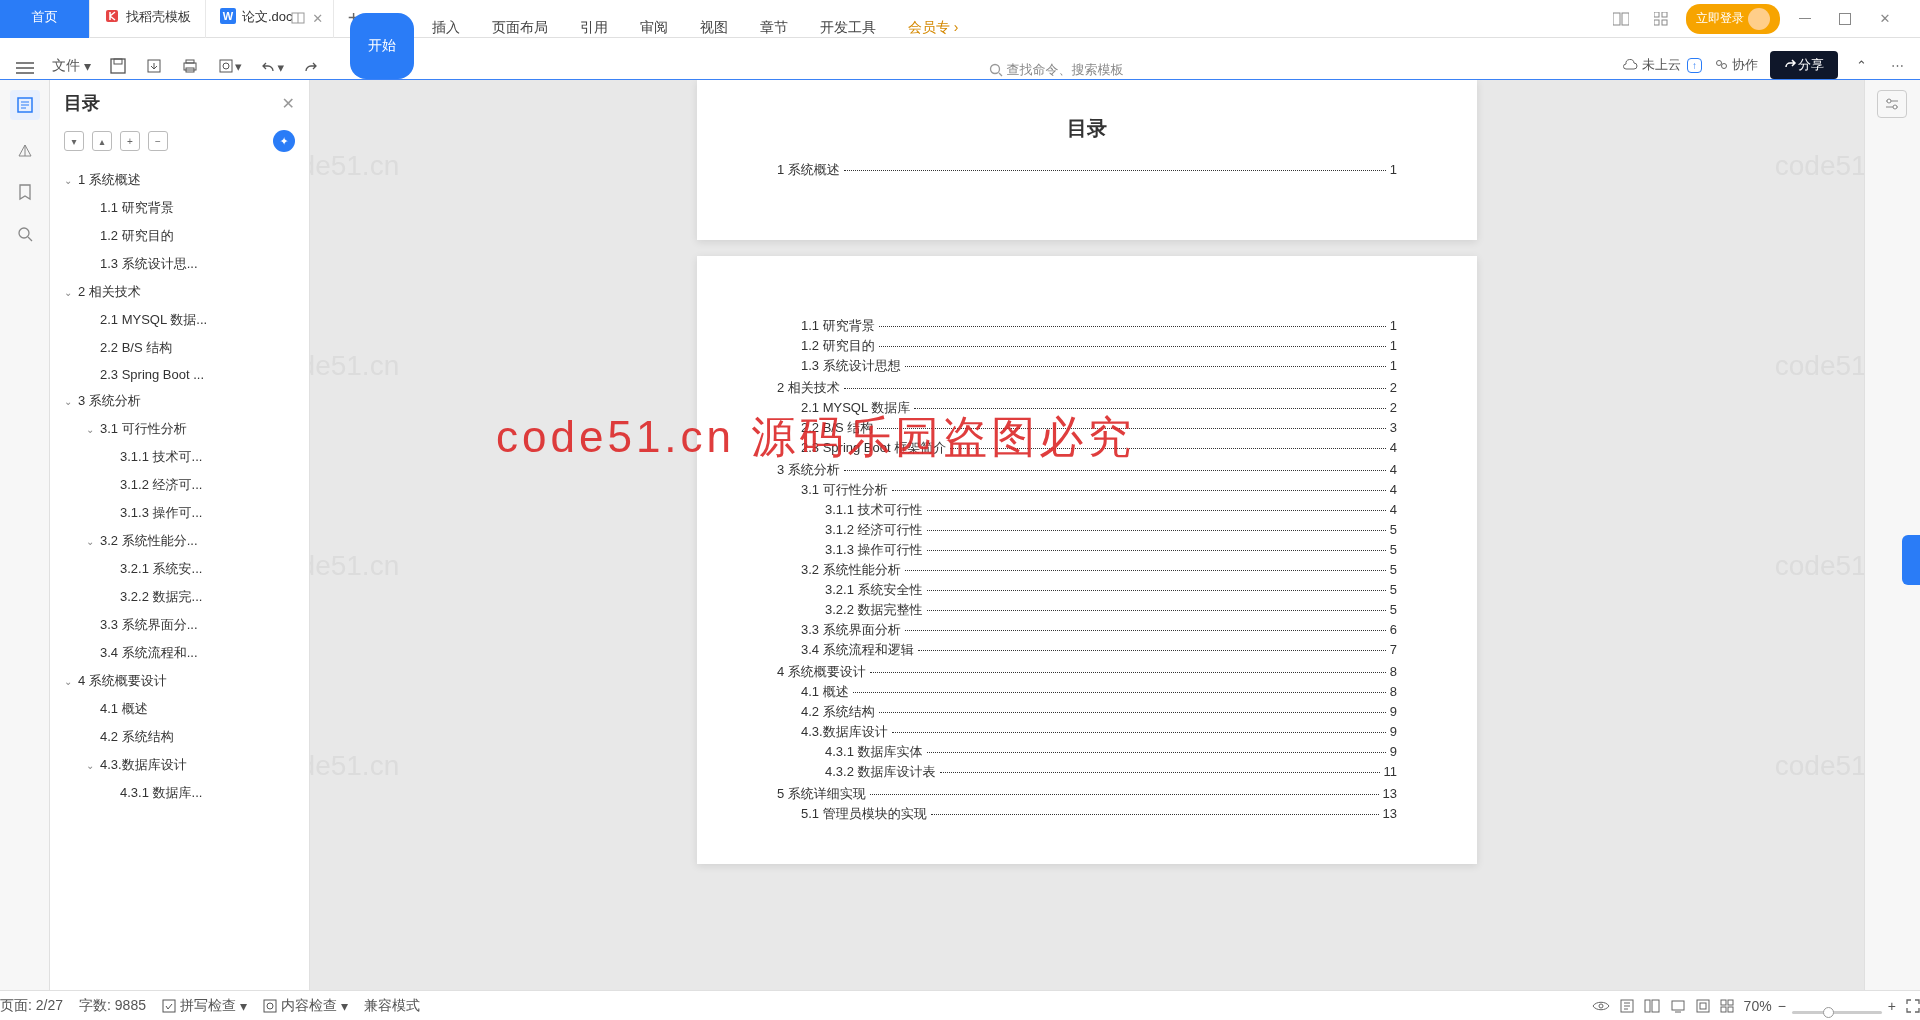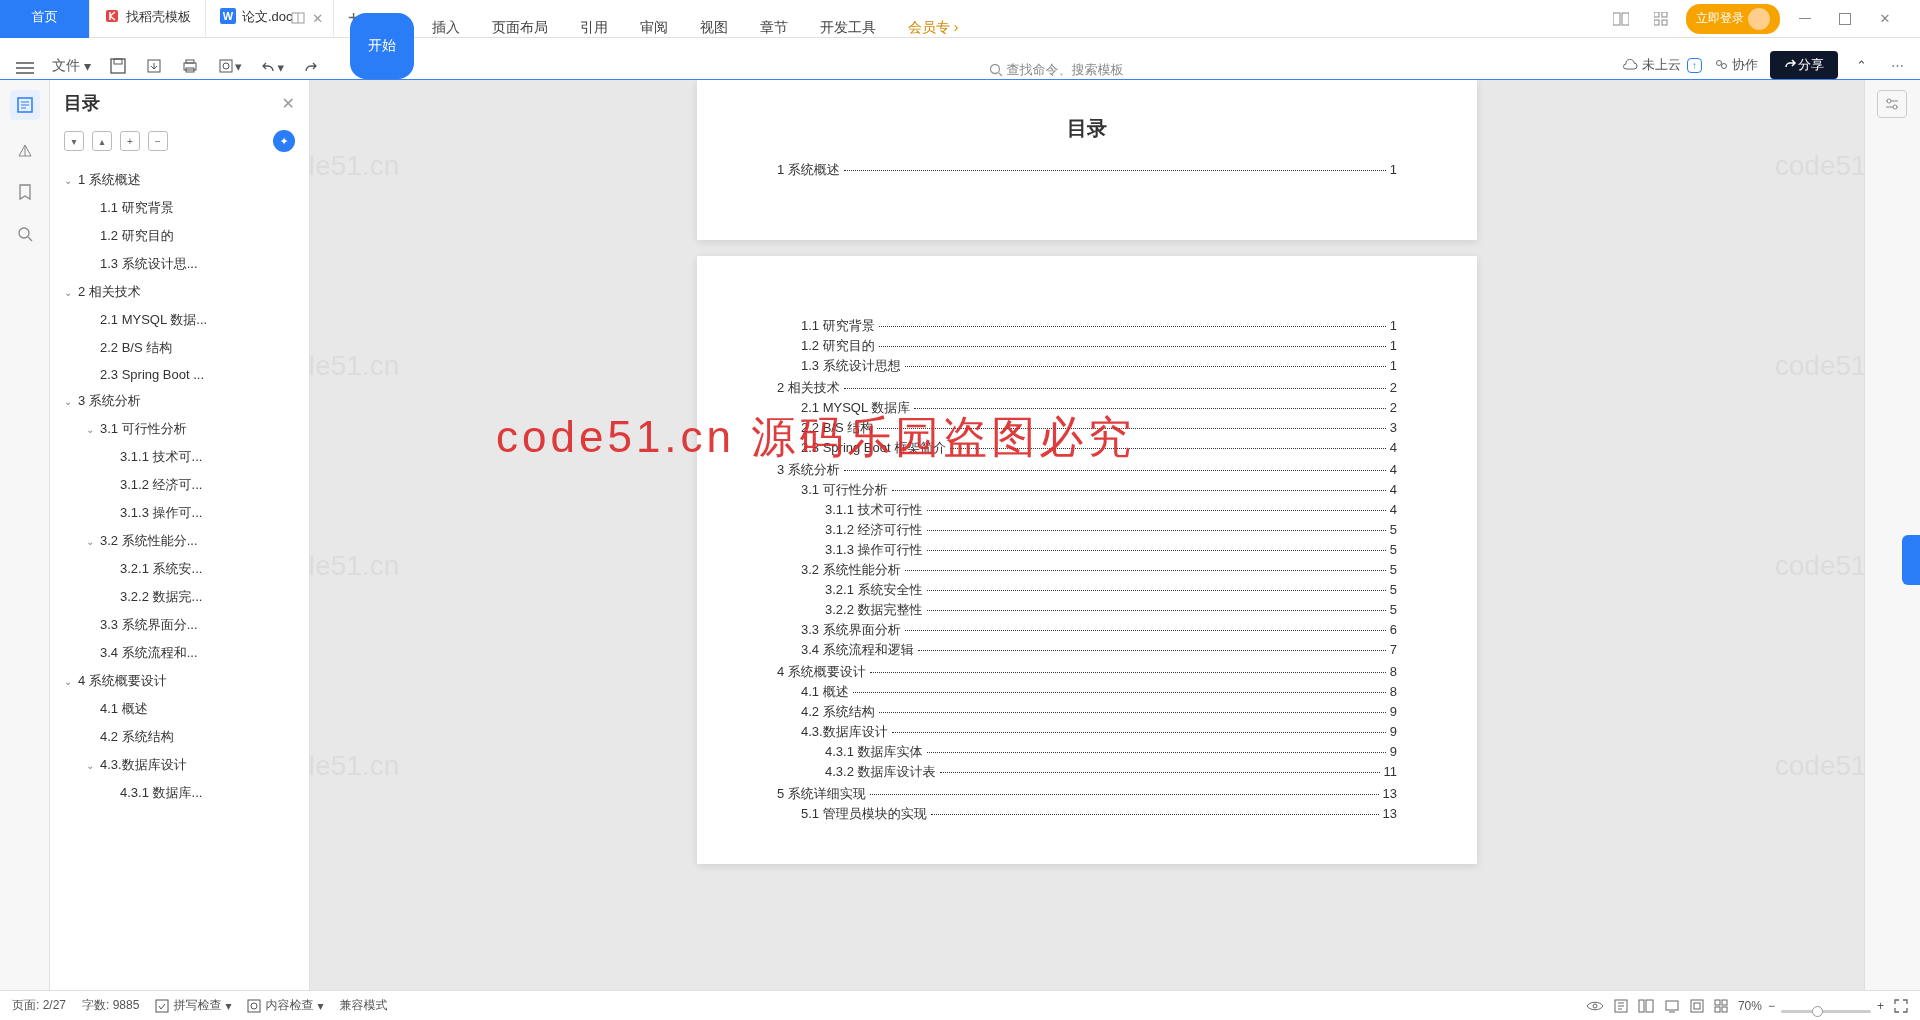--- a/index.html
+++ b/index.html
@@ -62,21 +62,21 @@
 .tocline.l2{padding-left:24px}
 .tocline.l3{padding-left:48px}
 
 .watermark{position:absolute;font-size:44px;color:rgba(220,40,40,.9);font-weight:400;letter-spacing:4px;pointer-events:none;z-index:5;white-space:nowrap}
 .wm-bg{position:absolute;color:rgba(100,100,100,.09);font-size:28px;pointer-events:none}
 
 .rightbar{width:56px;background:#f7f7f7;border-left:1px solid #e0e0e0;position:relative}
 .rightbar .cfg{position:absolute;top:10px;left:12px;width:30px;height:28px;border:1px solid #ccc;border-radius:4px;display:flex;align-items:center;justify-content:center;color:#888}
 .rslider{position:absolute;right:0;top:50%;width:18px;height:50px;background:#2a7cf7;border-radius:6px 0 0 6px}
 
-.statusbar{height:30px;background:#fff;border-top:1px solid #e0e0e0;display:flex;align-items:center;padding:0 12px;font-size:12px;color:#555;gap:16px}
+.statusbar{height:30px;background:#fff;border-top:1px solid #e0e0e0;display:flex;align-items:center;padding:0 0;font-size:14px;color:#555;gap:16px}
 .statusbar .sitem{display:flex;align-items:center;gap:4px;cursor:pointer}
 .statusbar .right{margin-left:auto;display:flex;align-items:center;gap:10px}
 .zoombar{display:flex;align-items:flex-end;gap:6px}
 .ztrack{width:90px;height:3px;background:#ccc;position:relative;border-radius:2px}
 .zthumb{position:absolute;left:35%;top:-4px;width:11px;height:11px;background:#fff;border:1px solid #999;border-radius:50%}
 svg{display:block}
 </style>
 </head>
 <body>
 

